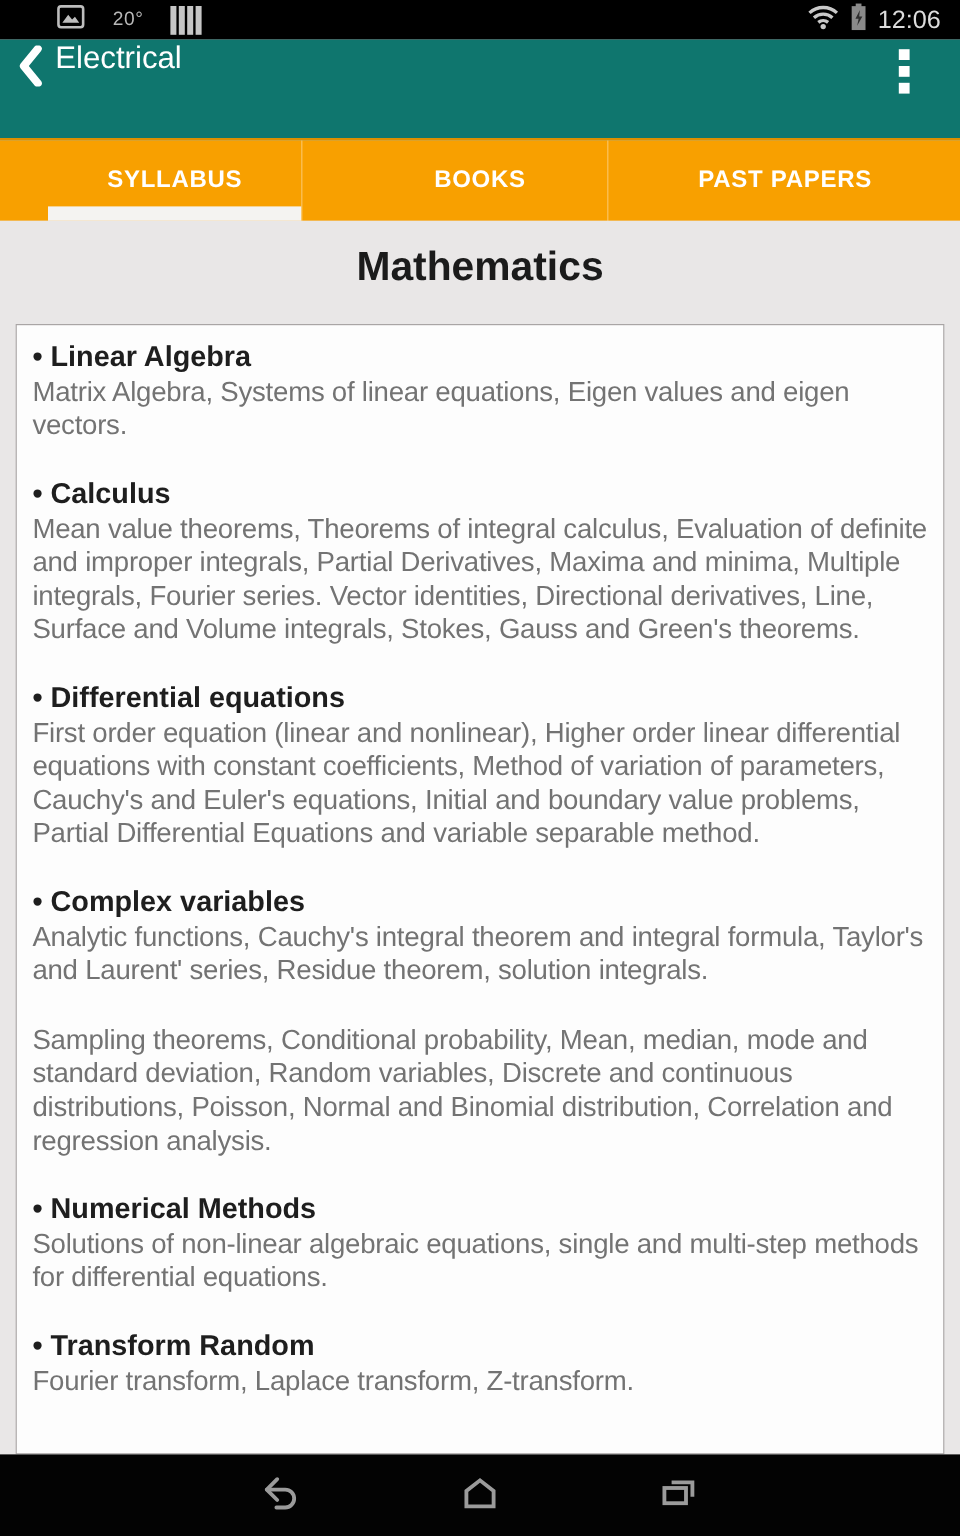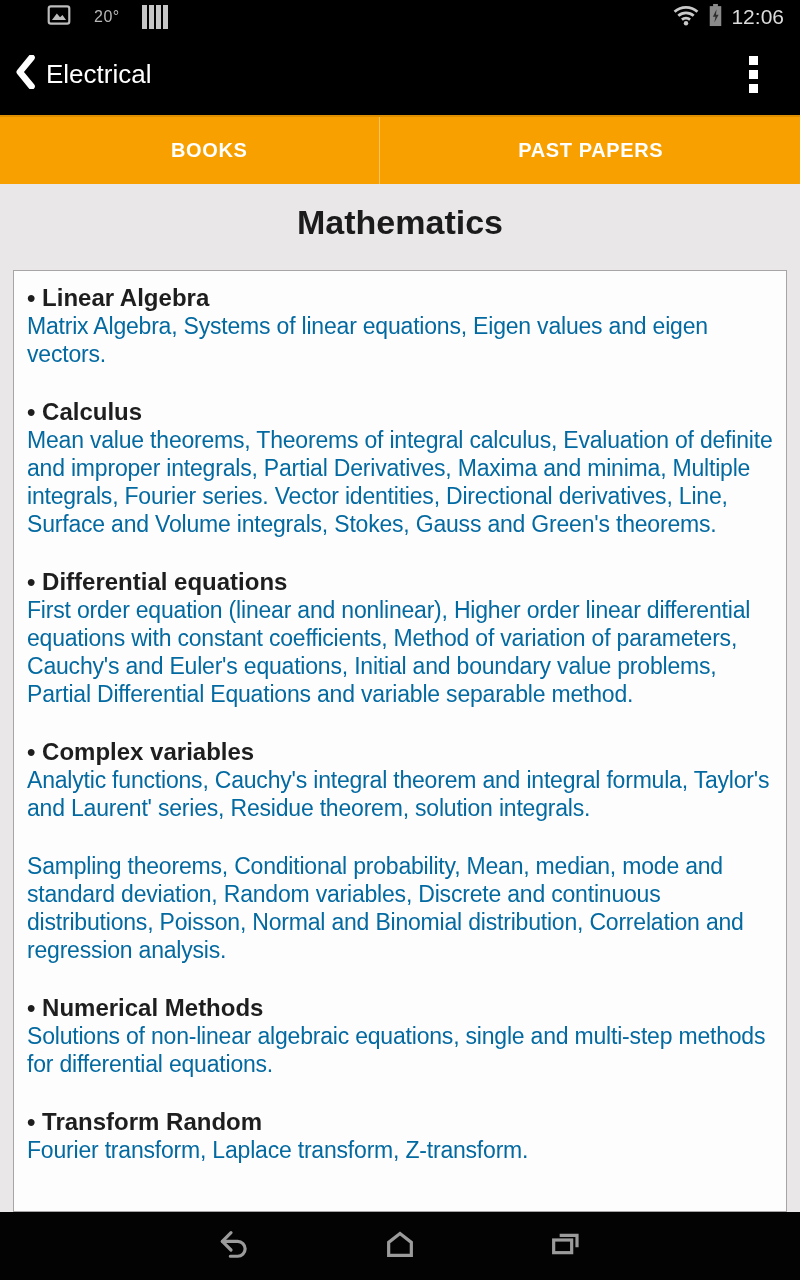--- a/index.html
+++ b/index.html
@@ -10,21 +10,21 @@
   
   .status-bar { height:33px; background:#000; display:flex; align-items:center; padding:0 10px; flex:0 0 auto; }
   .sb-left { display:flex; align-items:center; gap:22px; padding-left:36px; }
   .sb-temp { color:#b8b8b8; font-size:16px; letter-spacing:0.5px; }
   .sb-bars { display:flex; gap:2px; align-items:center; height:24px; }
   .sb-bars i { display:block; width:5px; height:24px; background:#c6c6c6; }
   .sb-right { margin-left:auto; display:flex; align-items:center; gap:8px; padding-right:6px; }
   .sb-time { color:#dcdcdc; font-size:21px; }
 
   
-  .action-bar { height:84px; background:#000000; display:flex; align-items:center; padding:0 8px;
+  .action-bar { height:84px; background:#0f766e; display:flex; align-items:flex-start; padding:0 8px;
                 border-bottom:2px solid #dd8f00; flex:0 0 auto; }
   .back-btn { display:flex; align-items:center; justify-content:center; width:34px; height:48px; cursor:pointer; }
   .ab-title { color:#fff; font-size:26px; margin-left:4px; font-weight:400; }
   .overflow-btn { margin-left:auto; margin-right:26px; display:flex; flex-direction:column; gap:5px; cursor:pointer;
                   padding:8px; }
   .overflow-btn i { display:block; width:9px; height:9px; background:#fff; }
 
   
   .tab-bar { height:67px; background:#f8a000; flex:0 0 auto; }
   .tab-strip { margin:0 40px; height:100%; display:flex; }
@@ -34,21 +34,21 @@
   .tab.active::after { content:""; position:absolute; left:0; right:0; bottom:0; height:12px; background:#f4f3f1; }
 
   
   .content { flex:1 1 auto; background:#e9e7e7; overflow:hidden; display:flex; flex-direction:column; }
   .page-title { text-align:center; font-size:34px; font-weight:bold; color:#1b1b1b;
                 margin:16px 0 26px 0; line-height:44px; }
   .card { margin:0 13px; background:#fdfdfd; border:1px solid #a9a5a5; flex:1 1 auto;
           padding:13px 13px 0 13px; overflow:hidden; }
   .section + .section { margin-top:30px; }
   .section-title { font-size:24px; font-weight:bold; color:#1e1e1e; line-height:28px; }
-  .section-body { font-size:23px; color:#0369a1; line-height:28px; letter-spacing:-0.2px; }
+  .section-body { font-size:23px; color:#737373; line-height:28px; letter-spacing:-0.2px; }
 
   
   .nav-bar { height:68px; background:#030303; flex:0 0 auto; display:flex; align-items:center; justify-content:center; }
   .nav-btn { width:165px; height:100%; display:flex; align-items:center; justify-content:center; cursor:pointer; }
   .nav-btn svg { stroke:#9b9b9b; fill:none; stroke-width:2.4; }
 </style>
 </head>
 <body>
 
 <div class="screen">
@@ -102,20 +102,23 @@
       <span style="display:flex;flex-direction:column;gap:5px;">
         <i style="display:block;width:9px;height:9px;background:#fff;"></i>
         <i style="display:block;width:9px;height:9px;background:#fff;"></i>
         <i style="display:block;width:9px;height:9px;background:#fff;"></i>
       </span>
     </div>
   </div>
 
   <div class="tab-bar">
     <div class="tab-strip">
+      <div class="tab active">
+        <span>SYLLABUS</span>
+      </div>
       <div class="tab">
         <span>BOOKS</span>
       </div>
       <div class="tab">
         <span>PAST PAPERS</span>
       </div>
     </div>
   </div>
 
   <div class="content">

